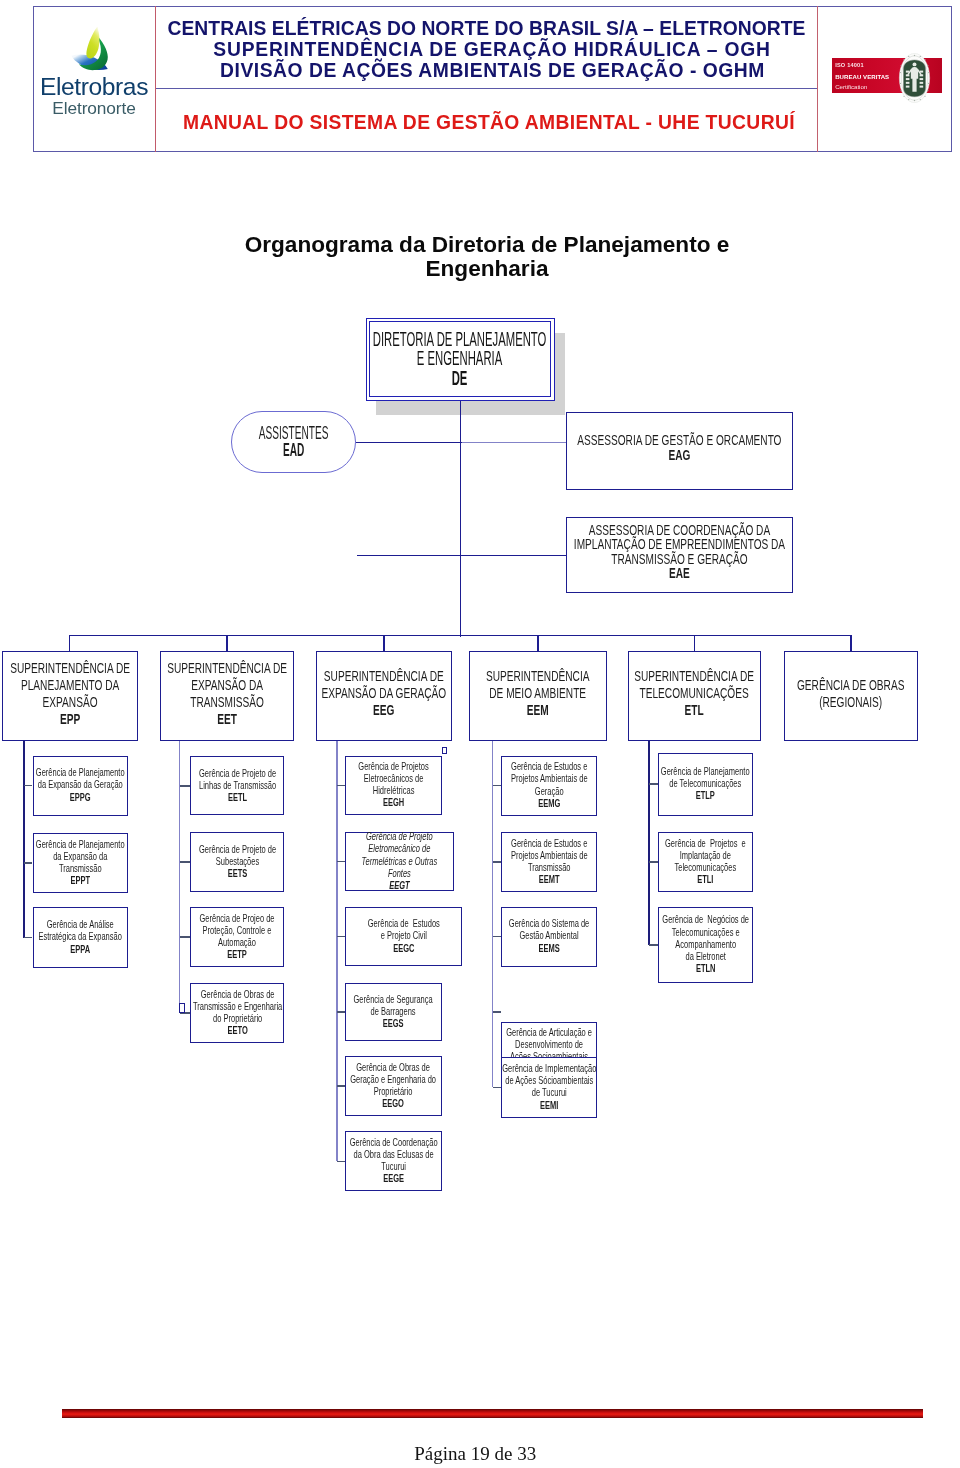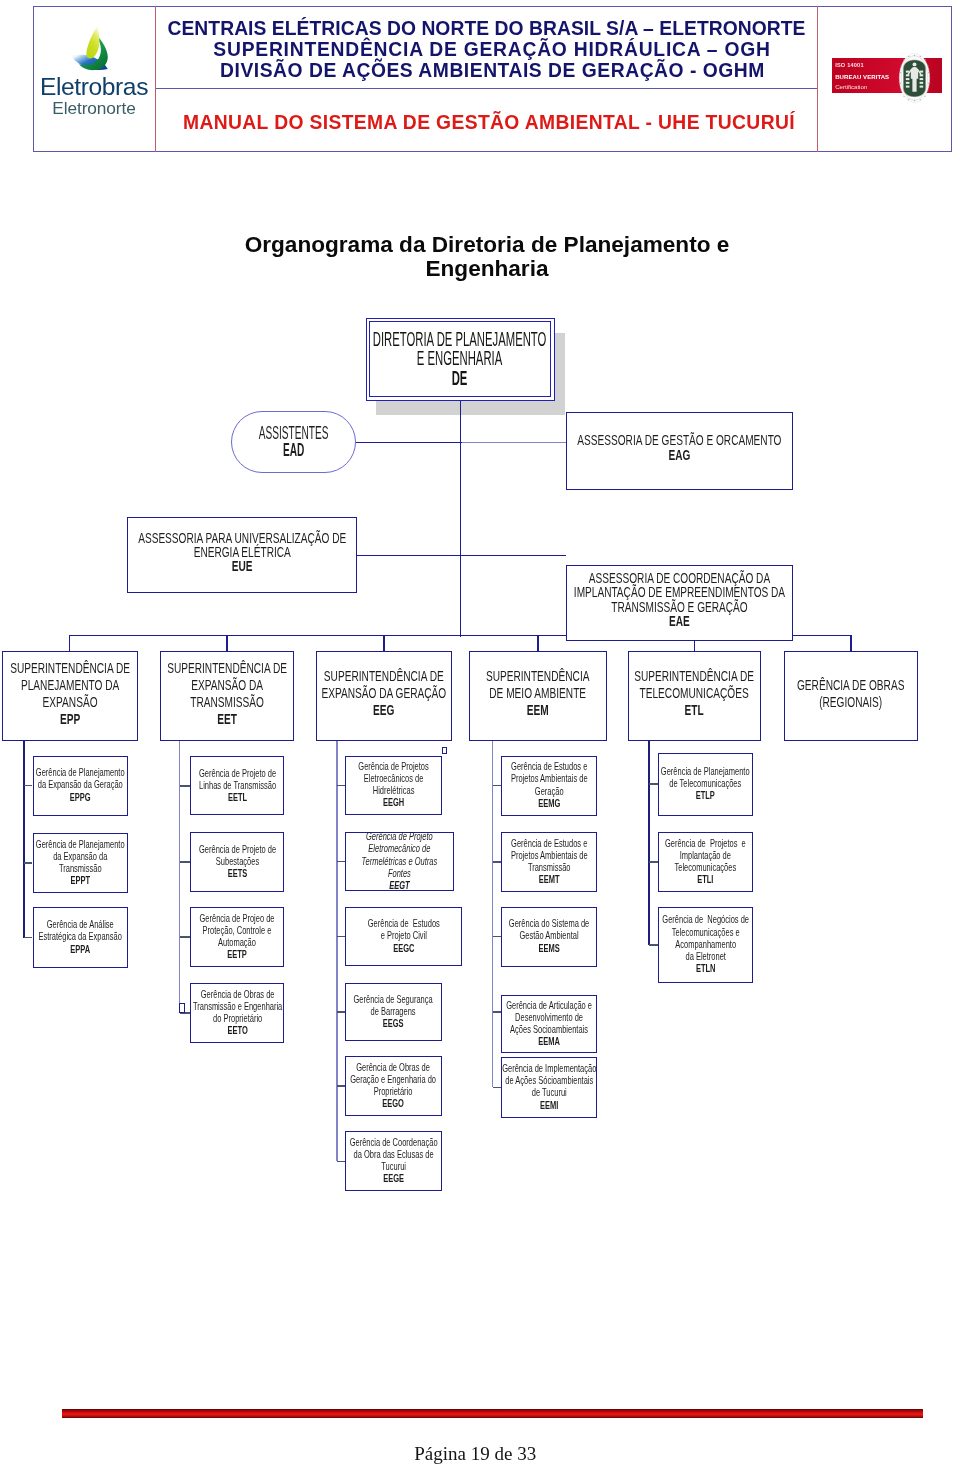--- a/index.html
+++ b/index.html
@@ -186,25 +186,21 @@
     <div id="root-inner" style="left: 368.7px; top: 320.7px; width: 182.6px; height: 76.6px;">
         <div class="t"><span>DIRETORIA DE PLANEJAMENTO
 E ENGENHARIA</span><span class="code">DE</span></div>
       </div>
     <div id="ead-box" style="left: 231px; top: 411.3px; width: 125px; height: 62px;">
         <div class="t"><span>ASSISTENTES</span><span class="code">EAD</span></div>
       </div>
   <div class="nbox lvl2" style="left: 566px; top: 412px; width: 226.5px; height: 77.5px;">
         <div class="t"><span>ASSESSORIA DE GESTÃO E ORCAMENTO</span><span class="code">EAG</span></div>
       </div>
-      <div class="nbox lvl2" style="left: 127.3px; top: 517.3px; width: 229.7px; height: 76px;">
-        <div class="t"><span>ASSESSORIA PARA UNIVERSALIZAÇÃO DE
-ENERGIA ELÉTRICA</span><span class="code">EUE</span></div>
-      </div>
-      <div class="nbox lvl2" style="left: 566px; top: 517px; width: 226.5px; height: 75.5px; margin-top: 48px;">
+      <div class="nbox lvl2" style="left: 566px; top: 517px; width: 226.5px; height: 75.5px;">
         <div class="t"><span>ASSESSORIA DE COORDENAÇÃO DA
 IMPLANTAÇÃO DE EMPREENDIMENTOS DA
 TRANSMISSÃO E GERAÇÃO</span><span class="code">EAE</span></div>
       </div>
       <div class="ln lnv" style="left: 460.1px; top: 400.5px; width: 1.4px; height: 236.3px;"></div>
       <div class="ln lnh" style="left: 356px; top: 441.6px; width: 105.5px; height: 1.4px;"></div>
       <div class="ln lnh lnl" style="left: 461.5px; top: 441.6px; width: 104.5px; height: 1.4px;"></div>
       <div class="ln lnh" style="left: 357px; top: 554.6px; width: 209px; height: 1.4px;"></div>
       <div class="ln lnh" style="left: 69.75px; top: 634.7px; width: 781.3px; height: 1.4px;"></div>
       <div class="nbox lvl3" style="left: 1.5px; top: 650.7px; width: 136.5px; height: 90px;">
@@ -316,21 +312,21 @@
         <div class="t"><span>Gerência de Estudos e
 Projetos Ambientais de
 Transmissão</span><span class="code">EEMT</span></div>
       </div>
       <div class="ln lnh lns" style="left: 492.5px; top: 861.35px; width: 8.9px; height: 1.4px;"></div>
       <div class="nbox " style="left: 501.4px; top: 906.6px; width: 95.2px; height: 60px;">
         <div class="t"><span>Gerência do Sistema de
 Gestão Ambiental</span><span class="code">EEMS</span></div>
       </div>
       <div class="ln lnh lns" style="left: 492.5px; top: 935.9px; width: 8.9px; height: 1.4px;"></div>
-      <div class="nbox " style="left: 501.4px; top: 995px; width: 95.2px; height: 58.3px;">
+      <div class="nbox " style="left: 501.4px; top: 1022px; width: 95.2px; height: 58.3px;">
         <div class="t"><span>Gerência de Articulação e
 Desenvolvimento de
 Ações Socioambientais</span><span class="code">EEMA</span></div>
       </div>
       <div class="ln lnh lns" style="left: 492.5px; top: 1011.35px; width: 8.9px; height: 1.4px;"></div>
       <div class="nbox " style="left: 501.4px; top: 1056.7px; width: 95.2px; height: 61.3px;">
         <div class="t"><span>Gerência de Implementação
 de Ações Sócioambientais
 de Tucurui</span><span class="code">EEMI</span></div>
       </div>

